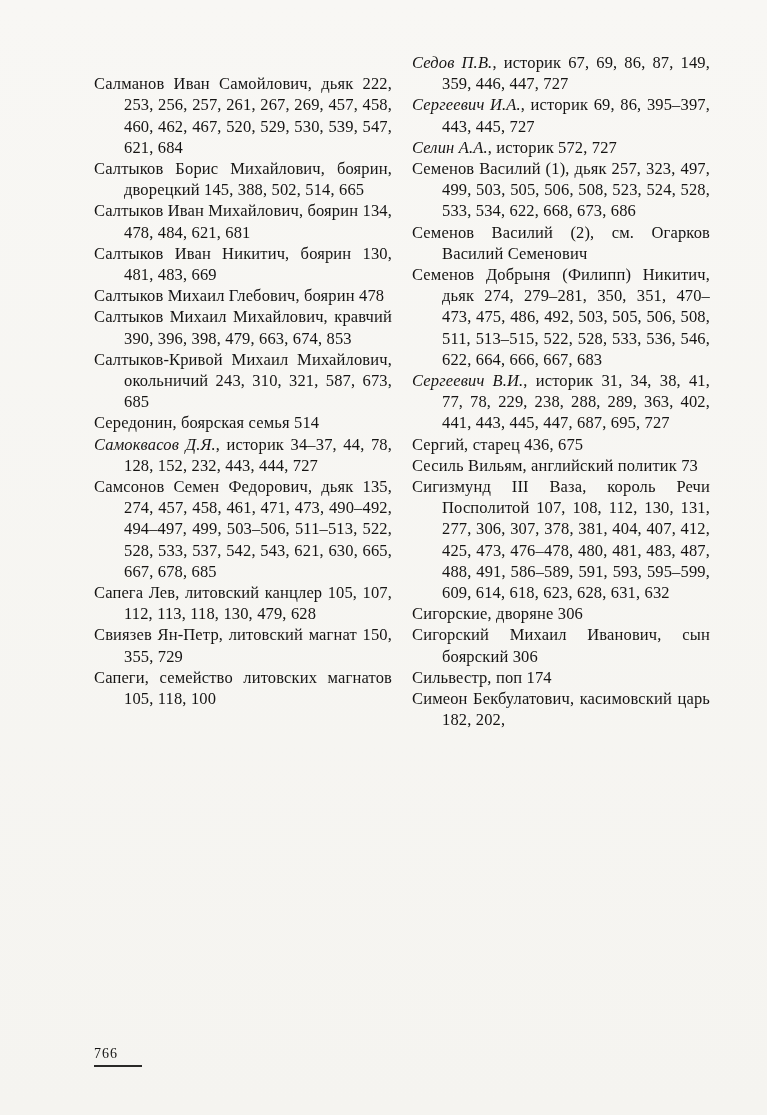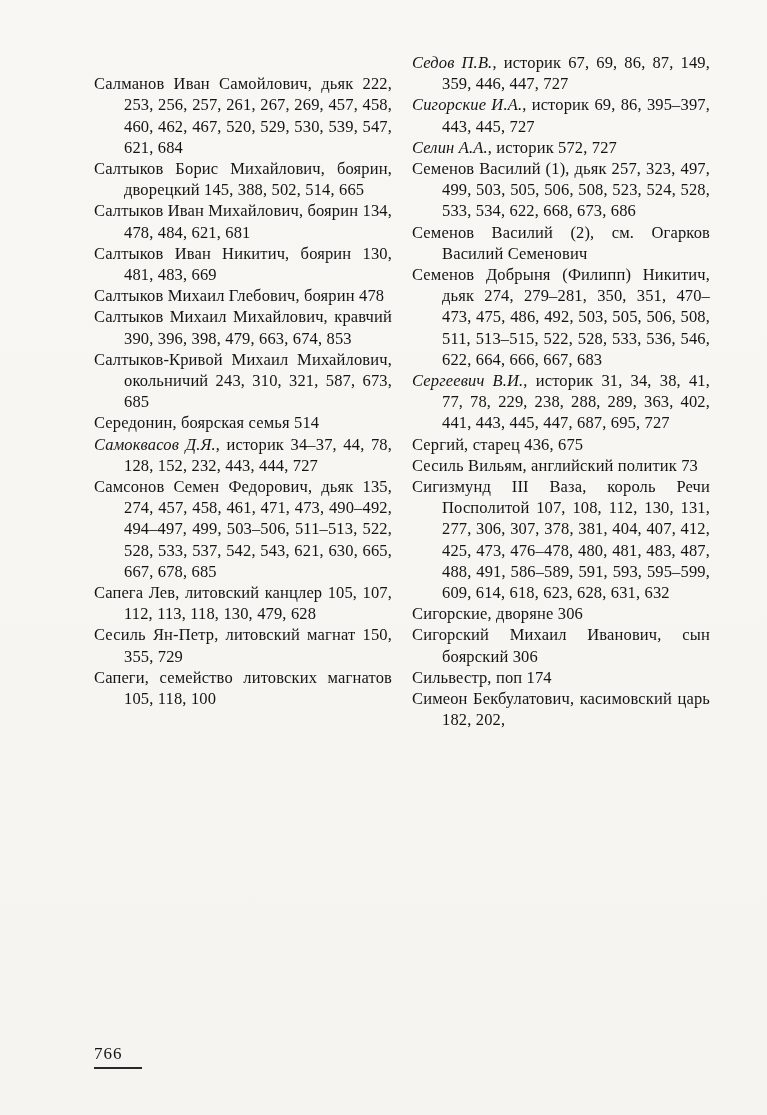--- a/index.html
+++ b/index.html
@@ -42,21 +42,21 @@
   }
   .entry .name.italic {
     font-style: italic;
   }
   .footer {
     position: absolute;
     left: 94px;
     top: 1044px;
   }
   .pagenum {
-    font-size: 17px;
+    font-size: 14px;
     letter-spacing: 1px;
     display: inline-block;
   }
   .rule {
     width: 48px;
     height: 2px;
     background: #2a2927;
     margin-top: 3px;
   }
 </style>
@@ -70,26 +70,26 @@
         <p class="entry"><span class="name">Салтыков Борис Михайлович</span><span class="rest">, боярин, дворецкий 145, 388, 502, 514, 665</span></p>
         <p class="entry"><span class="name">Салтыков Иван Михайлович</span><span class="rest">, боярин 134, 478, 484, 621, 681</span></p>
         <p class="entry"><span class="name">Салтыков Иван Никитич</span><span class="rest">, боярин 130, 481, 483, 669</span></p>
         <p class="entry"><span class="name">Салтыков Михаил Глебович</span><span class="rest">, боярин 478</span></p>
         <p class="entry"><span class="name">Салтыков Михаил Михайлович</span><span class="rest">, кравчий 390, 396, 398, 479, 663, 674, 853</span></p>
         <p class="entry"><span class="name">Салтыков-Кривой Михаил Михайлович</span><span class="rest">, окольничий 243, 310, 321, 587, 673, 685</span></p>
         <p class="entry"><span class="name">Середонин</span><span class="rest">, боярская семья 514</span></p>
         <p class="entry"><span class="name italic">Самоквасов Д.Я.</span><span class="rest">, историк 34–37, 44, 78, 128, 152, 232, 443, 444, 727</span></p>
         <p class="entry"><span class="name">Самсонов Семен Федорович</span><span class="rest">, дьяк 135, 274, 457, 458, 461, 471, 473, 490–492, 494–497, 499, 503–506, 511–513, 522, 528, 533, 537, 542, 543, 621, 630, 665, 667, 678, 685</span></p>
         <p class="entry"><span class="name">Сапега Лев</span><span class="rest">, литовский канцлер 105, 107, 112, 113, 118, 130, 479, 628</span></p>
-        <p class="entry"><span class="name">Сесиль Ян-Петр</span><span class="rest">, литовский магнат 150, 355, 729</span></p>
+        <p class="entry"><span class="name">Свиязев Ян-Петр</span><span class="rest">, литовский магнат 150, 355, 729</span></p>
         <p class="entry"><span class="name">Сапеги</span><span class="rest">, семейство литовских магнатов 105, 118, 100</span></p>
       </div>
     <div class="col">
         <p class="entry"><span class="name italic">Седов П.В.</span><span class="rest">, историк 67, 69, 86, 87, 149, 359, 446, 447, 727</span></p>
-        <p class="entry"><span class="name italic">Сигорские И.А.</span><span class="rest">, историк 69, 86, 395–397, 443, 445, 727</span></p>
+        <p class="entry"><span class="name italic">Сергеевич И.А.</span><span class="rest">, историк 69, 86, 395–397, 443, 445, 727</span></p>
         <p class="entry"><span class="name italic">Селин А.А.</span><span class="rest">, историк 572, 727</span></p>
         <p class="entry"><span class="name">Семенов Василий (1)</span><span class="rest">, дьяк 257, 323, 497, 499, 503, 505, 506, 508, 523, 524, 528, 533, 534, 622, 668, 673, 686</span></p>
         <p class="entry"><span class="name">Семенов Василий (2)</span><span class="rest">, см. Огарков Василий Семенович</span></p>
         <p class="entry"><span class="name">Семенов Добрыня (Филипп) Никитич</span><span class="rest">, дьяк 274, 279–281, 350, 351, 470–473, 475, 486, 492, 503, 505, 506, 508, 511, 513–515, 522, 528, 533, 536, 546, 622, 664, 666, 667, 683</span></p>
         <p class="entry"><span class="name italic">Сергеевич В.И.</span><span class="rest">, историк 31, 34, 38, 41, 77, 78, 229, 238, 288, 289, 363, 402, 441, 443, 445, 447, 687, 695, 727</span></p>
         <p class="entry"><span class="name">Сергий</span><span class="rest">, старец 436, 675</span></p>
         <p class="entry"><span class="name">Сесиль Вильям</span><span class="rest">, английский политик 73</span></p>
         <p class="entry"><span class="name">Сигизмунд III Ваза</span><span class="rest">, король Речи Посполитой 107, 108, 112, 130, 131, 277, 306, 307, 378, 381, 404, 407, 412, 425, 473, 476–478, 480, 481, 483, 487, 488, 491, 586–589, 591, 593, 595–599, 609, 614, 618, 623, 628, 631, 632</span></p>
         <p class="entry"><span class="name">Сигорские</span><span class="rest">, дворяне 306</span></p>
         <p class="entry"><span class="name">Сигорский Михаил Иванович</span><span class="rest">, сын боярский 306</span></p>

